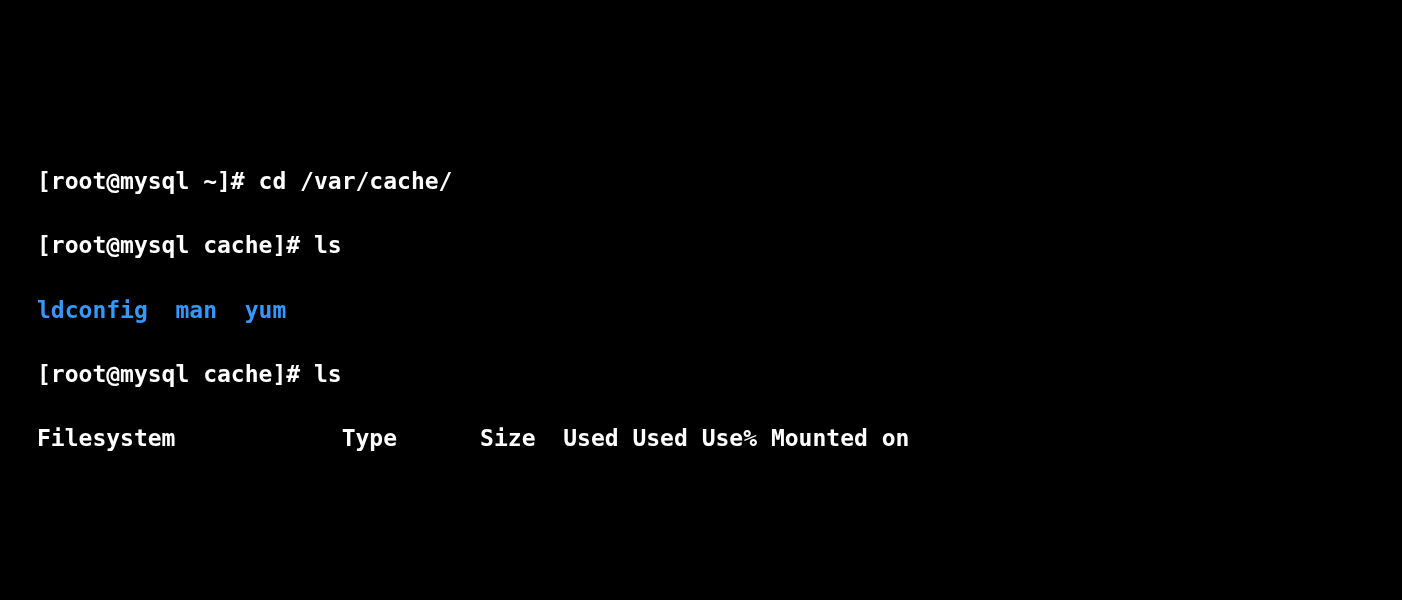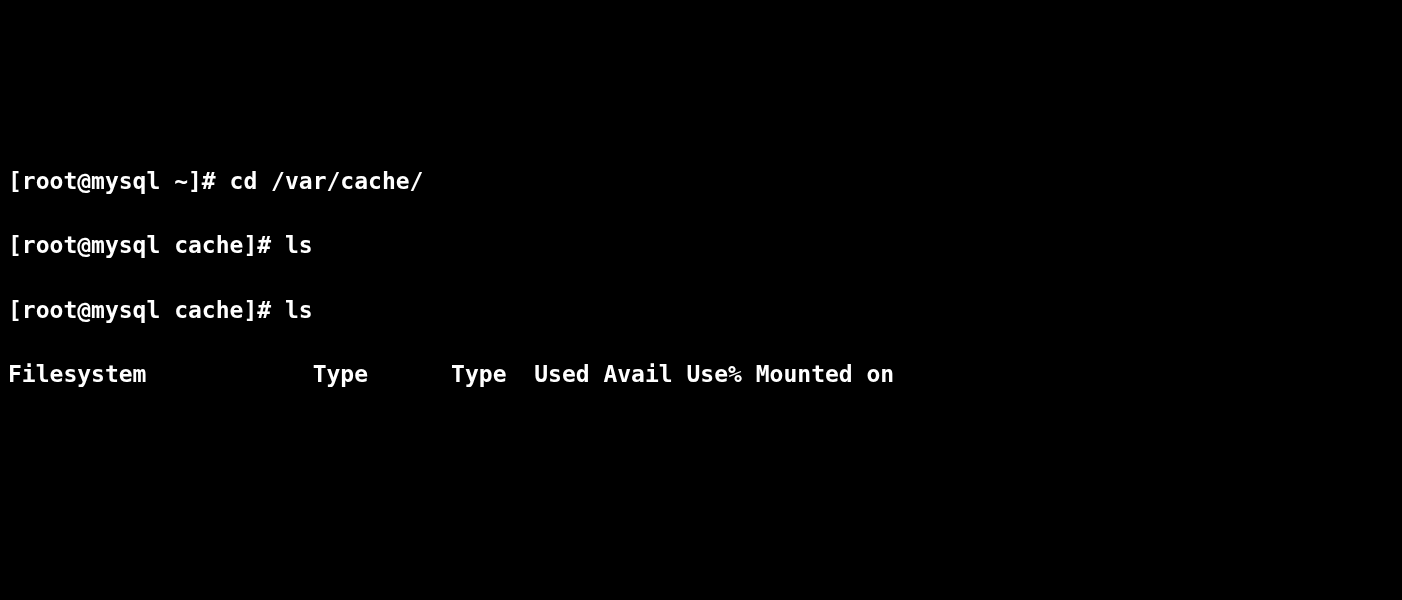--- a/index.html
+++ b/index.html
@@ -9,35 +9,36 @@
       font-family: "DejaVu Sans Mono", "Liberation Mono", Consolas, monospace;
       font-size: 23px;
       line-height: 1.4;
       padding: 4px 8px;
       white-space: pre;
       width: 1402px;
       height: 600px;
       overflow: hidden;
       font-weight: bold;
     }
-    .line { display: block; }
+    .line { display: block; margin-left: 29px; }
     .blue { color: #3399ff; }
     .white { color: #ffffff; }
     span { display: inline; }
   </style>
 </head>
 <body>
 
 
 
 <div>
 <div class="line"><span class="white">[root@mysql ~]# </span><span class="white">cd /var/cache/</span></div>
 <div class="line"><span class="white">[root@mysql cache]# </span><span class="white">ls</span></div>
+<div class="line"><span class="blue">ldconfig</span><span>  </span><span class="blue">man</span><span>  </span><span class="blue">yum</span></div>
 <div class="line"><span class="white">[root@mysql cache]# </span><span class="white">ls</span></div>
-<div class="line white">Filesystem            Type      Type  Used Avail Use% Mounted on</div>
+<div class="line white">Filesystem            Type      Size  Used Used Use% Mounted on</div>
 
 
 
 
 
 
 
 
 
 </div>

